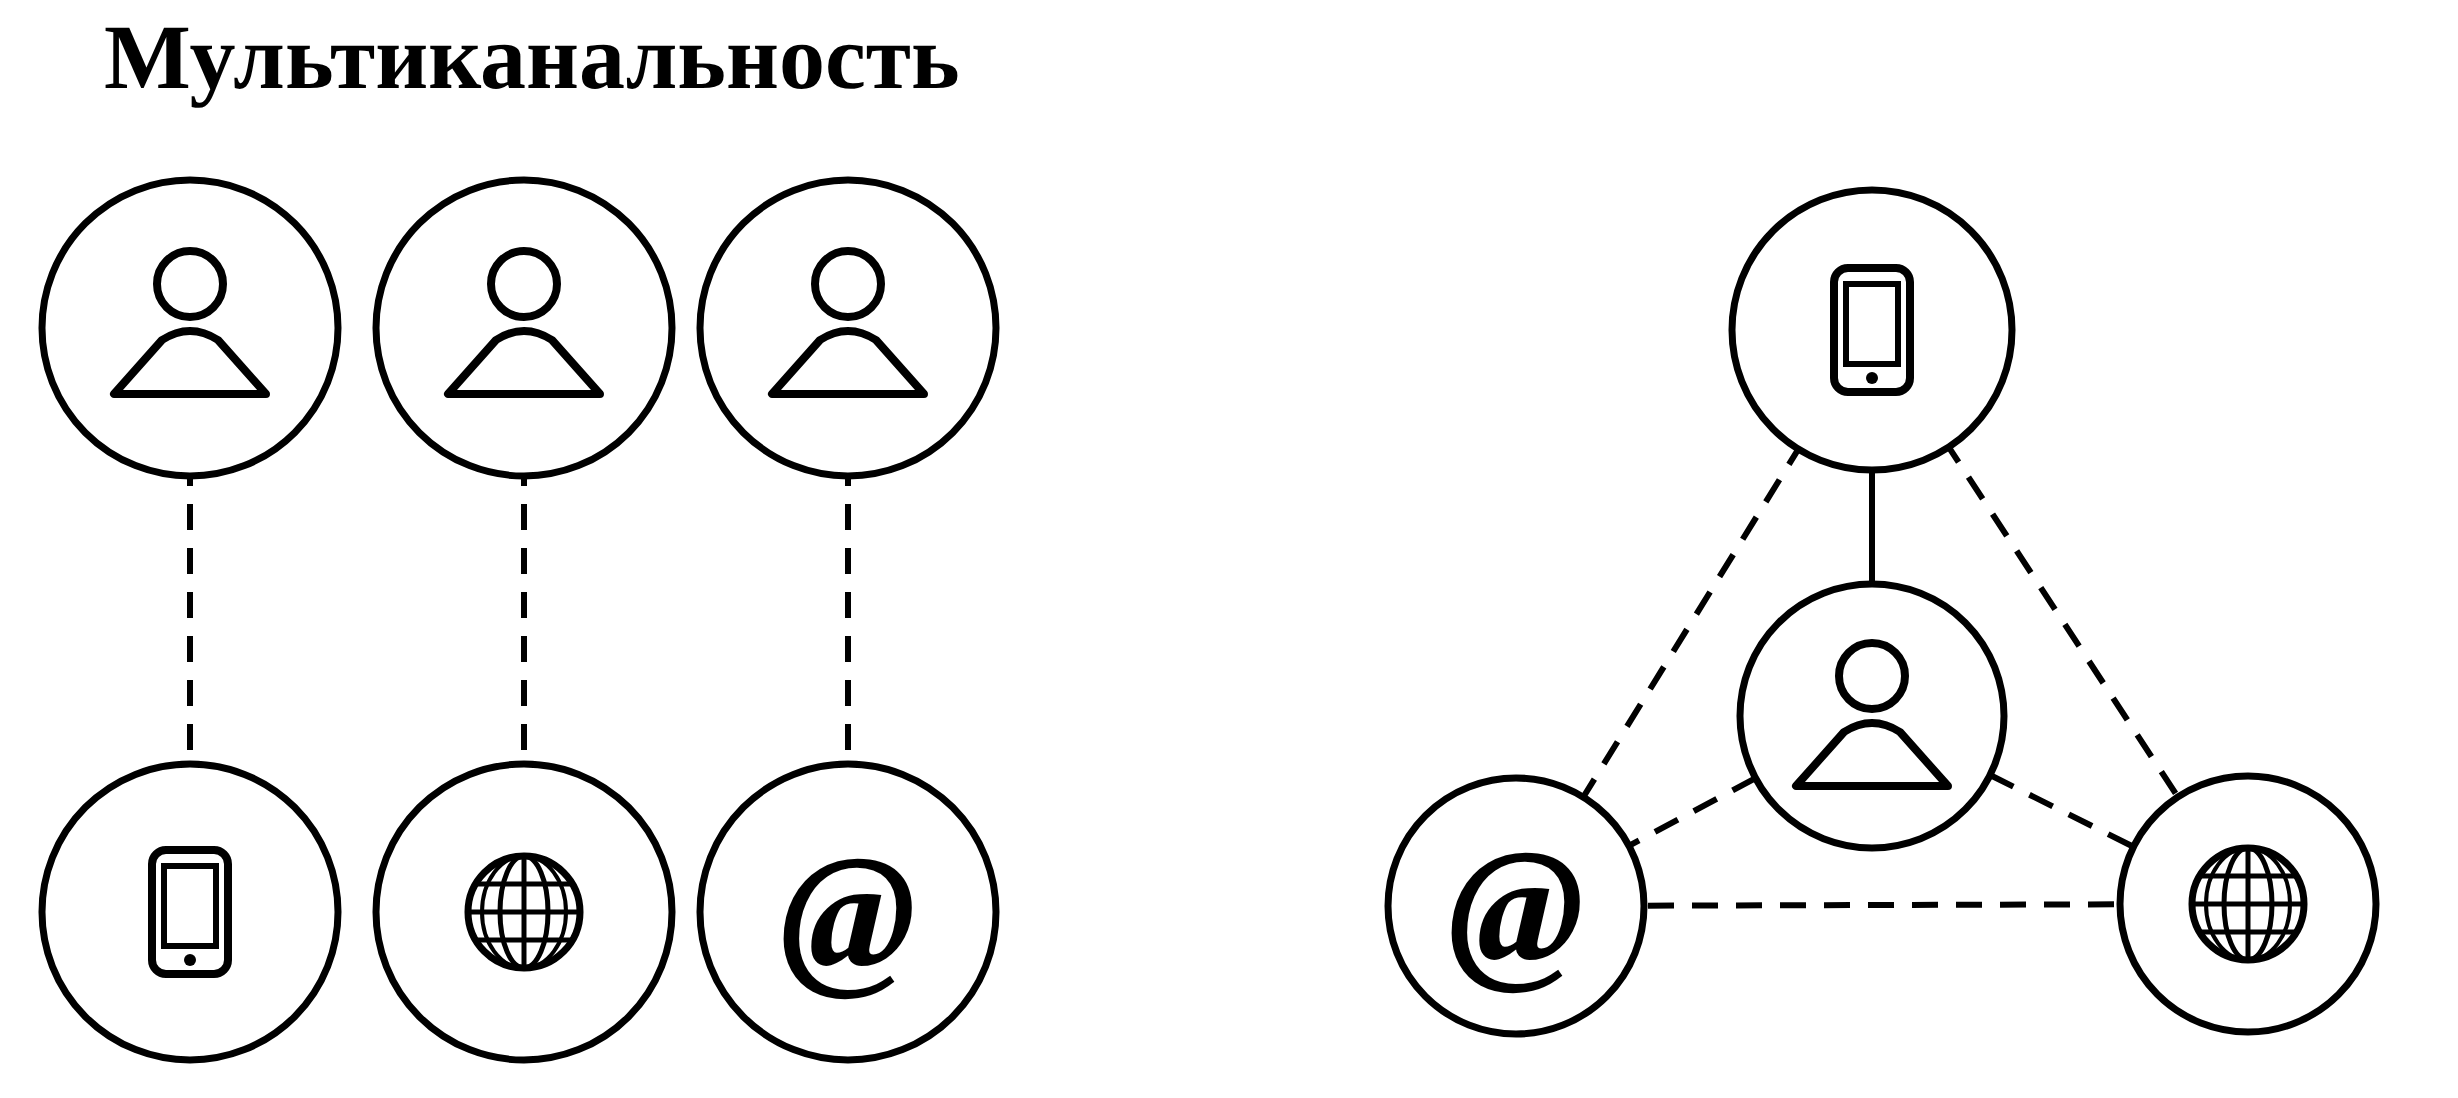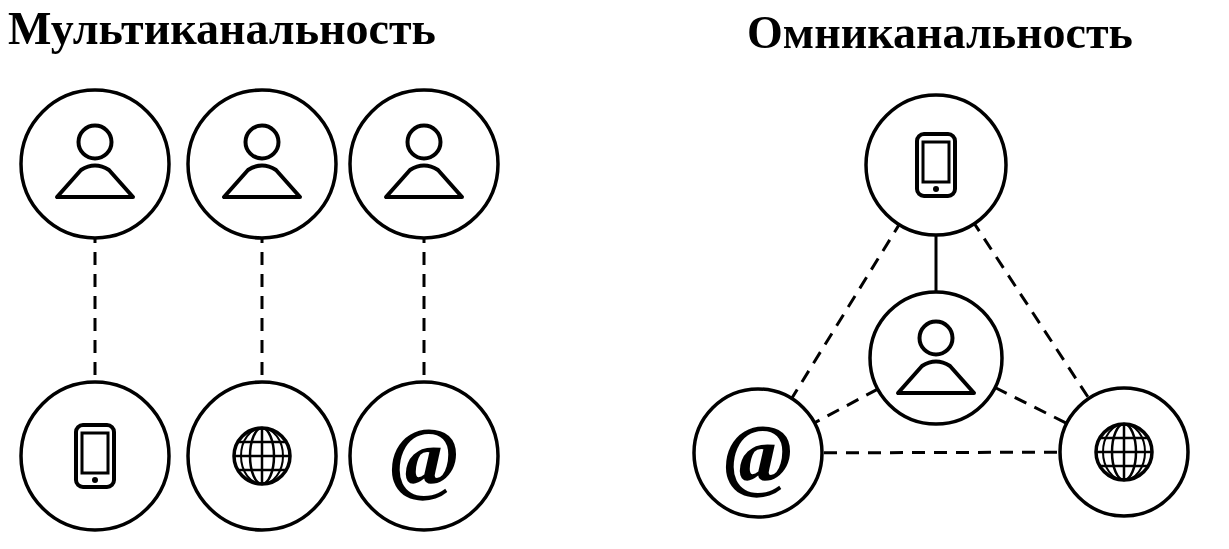--- a/index.html
+++ b/index.html
@@ -12,20 +12,21 @@
     font-family: "Liberation Serif", serif;
   }
   .title {
     position: absolute;
     font-family: "Liberation Serif", serif;
     font-weight: bold;
     font-size: 46px;
     color: #000000;
     white-space: nowrap;
     line-height: 1;
+    margin-left: 44px;
   }
   #left-title  { left: 8px;  top: 6px; }
   #right-title { left: 700px; top: 10px; width: 480px; text-align: center; }
   svg { position: absolute; left: 0; top: 0; }
   .node { fill: #ffffff; stroke: #000000; stroke-width: 3.5px; }
   .edge-dashed { stroke: #000000; stroke-width: 3px; stroke-dasharray: 13 9; fill: none; }
   .edge-solid  { stroke: #000000; stroke-width: 3px; fill: none; }
   .at-glyph {
     font-family: "Liberation Serif", serif;
     font-style: italic;
@@ -119,15 +120,14 @@
         <text class="at-glyph" x="758" y="481">@</text>
       </g>
       <g>
         <circle class="node" cx="1124" cy="452" r="64"></circle>
         <use href="#icon-globe" x="1124" y="452"></use>
       </g>
     </g>
   </svg>
 
   <div class="title" id="left-title">Мультиканальность</div>
-  <div class="title" id="right-title">Омниканальность</div>
 
 </div>
 
 </body></html>

